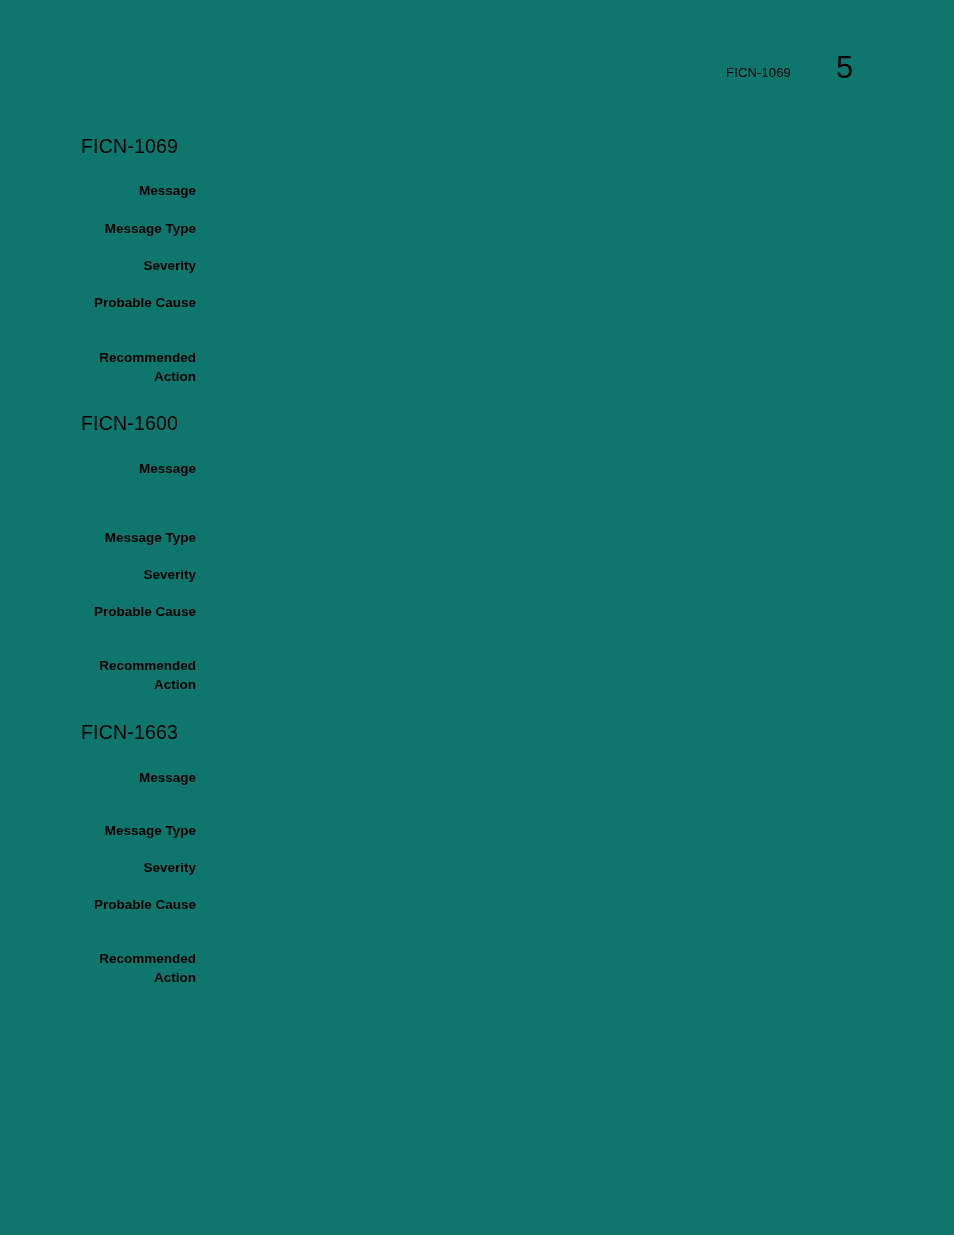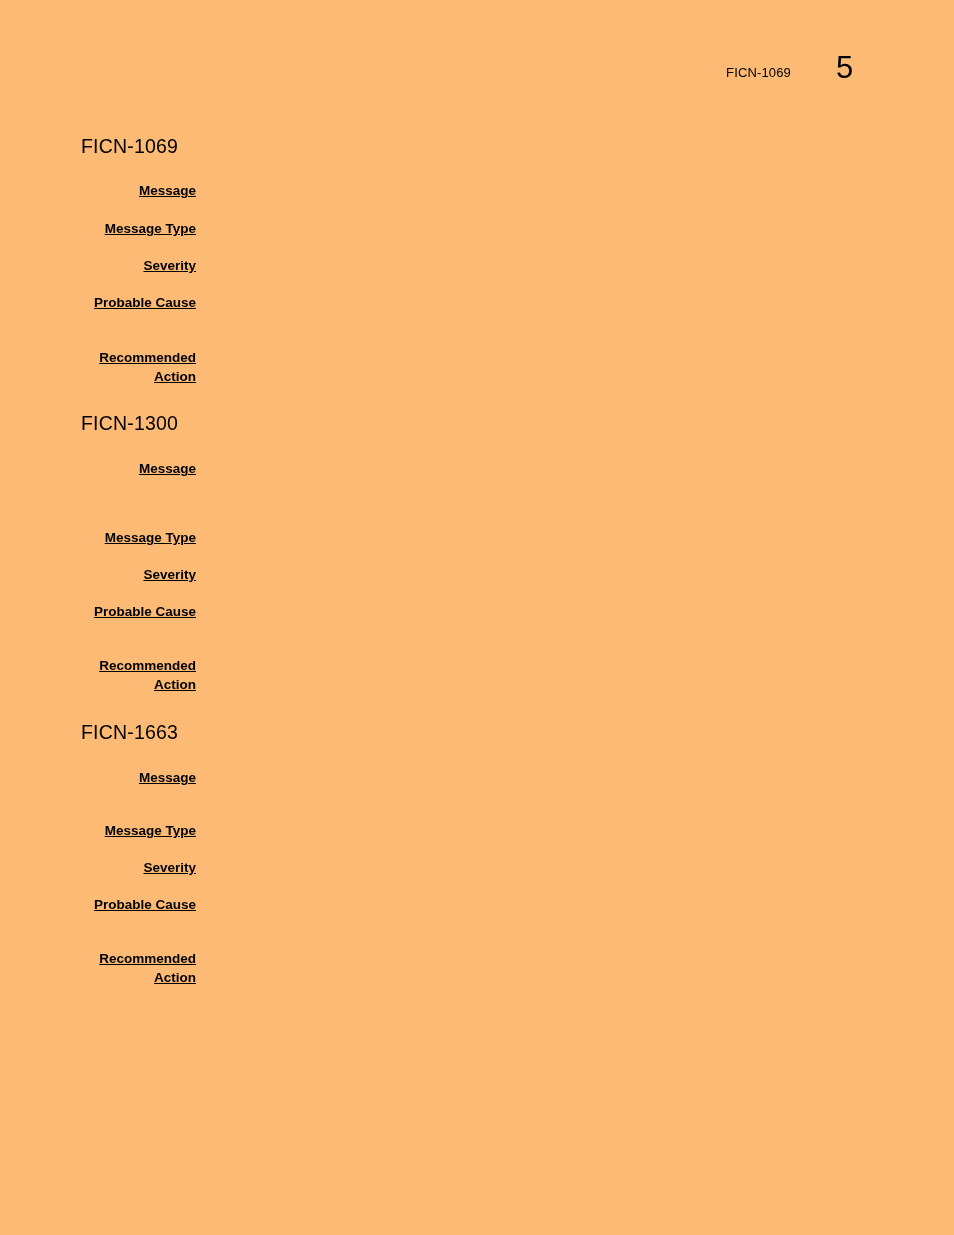--- a/index.html
+++ b/index.html
@@ -11,21 +11,21 @@
   body {
     font-family: "Liberation Sans", sans-serif;
     color: #000000;
     -webkit-font-smoothing: antialiased;
   }
 
   .page {
     position: relative;
     width: 954px;
     height: 1235px;
-    background: #fdba74;
+    background: #0f766e;
     overflow: hidden;
   }
 
   
   .page-header {
     position: absolute;
     top: 58px;
     left: 0;
     width: 954px;
     height: 40px;
@@ -85,21 +85,20 @@
 
   .field-label {
     position: absolute;
     left: 0;
     width: 196px;
     text-align: right;
     font-size: 13.5px;
     font-weight: bold;
     line-height: 18.5px;
     color: #000000;
-    text-decoration: underline;
   }
 
   .field-value {
     position: absolute;
     left: 214px;
     width: 660px;
     font-size: 13.5px;
     line-height: 18.5px;
     color: #000000;
     white-space: pre-wrap;
@@ -141,21 +140,21 @@
       </div>
 
       <div class="field" style="top:214px;">
         <div class="field-label" style="white-space:pre-line;">Recommended
 Action</div>
         <div class="field-value"></div>
       </div>
     </div>
 
     <div class="section" style="top:412px;">
-      <div class="section-title">FICN-1300</div>
+      <div class="section-title">FICN-1600</div>
 
       <div class="field" style="top:48px;">
         <div class="field-label">Message</div>
         <div class="field-value"></div>
       </div>
 
       <div class="field" style="top:117px;">
         <div class="field-label">Message Type</div>
         <div class="field-value"></div>
       </div>

